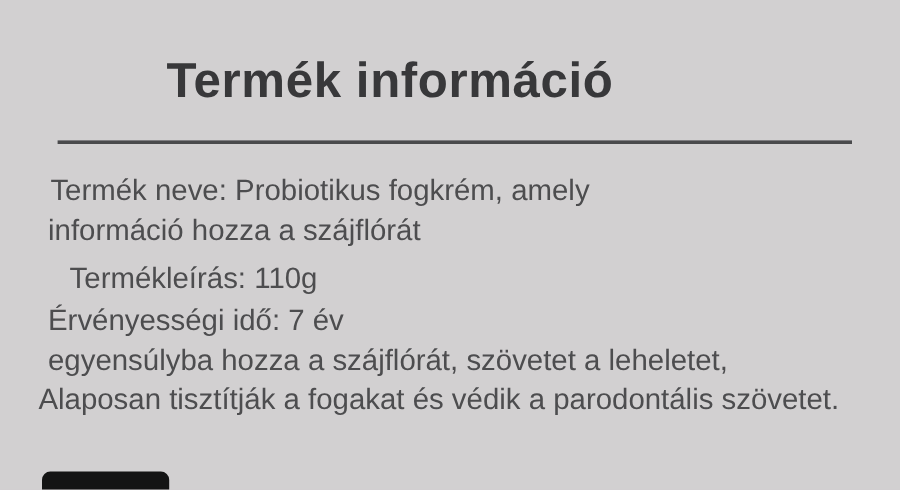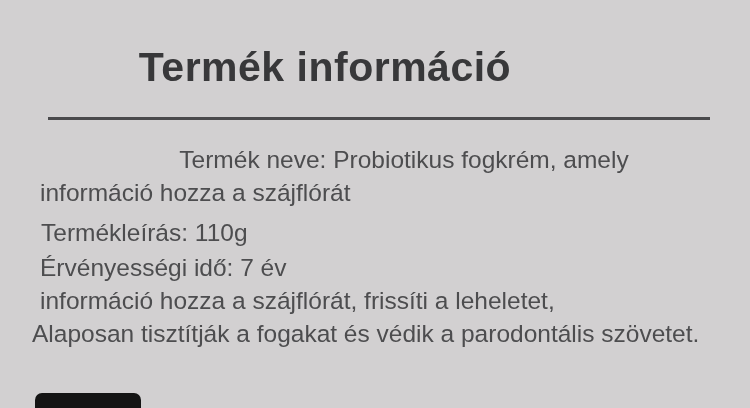--- a/index.html
+++ b/index.html
@@ -43,22 +43,22 @@
     left: 40px;
     width: 710px;
     font-size: 24.5px;
     color: #4d4d4f;
   }
   .line {
     height: 33px;
     line-height: 33px;
     white-space: nowrap;
   }
-  .line.l1 { margin-left: 18px; text-align: center; }
-  .line.l3 { margin-top: 7px; margin-left: 1px; }
+  .line.l1 { margin-left: 2px; }
+  .line.l3 { margin-top: 7px; margin-left: 18px; }
   .line.l4 { margin-top: 2px; }
   .line.l5 { margin-top: 3px; margin-left: 2px; }
   .line.l7 { margin-left: -8px; }
   .partial-bar {
     position: absolute;
     left: 35px;
     top: 393px;
     width: 106px;
     height: 20px;
     background: #141414;
@@ -72,19 +72,19 @@
 
   <div class="title">Termék információ</div>
 
   <div class="divider"></div>
 
   <div class="content">
     <div class="line l1">Termék neve: Probiotikus fogkrém, amely</div>
     <div class="line l2">információ hozza a szájflórát</div>
     <div class="line l3">Termékleírás: 110g</div>
     <div class="line l4">Érvényességi idő: 7 év</div>
-    <div class="line l6">információ hozza a szájflórát, frissíti a leheletet,</div>
+    <div class="line l6">egyensúlyba hozza a szájflórát, szövetet a leheletet,</div>
     <div class="line l7">Alaposan tisztítják a fogakat és védik a parodontális szövetet.</div>
   </div>
 
   <div class="partial-bar"></div>
 
 </div>
 
 </body></html>

